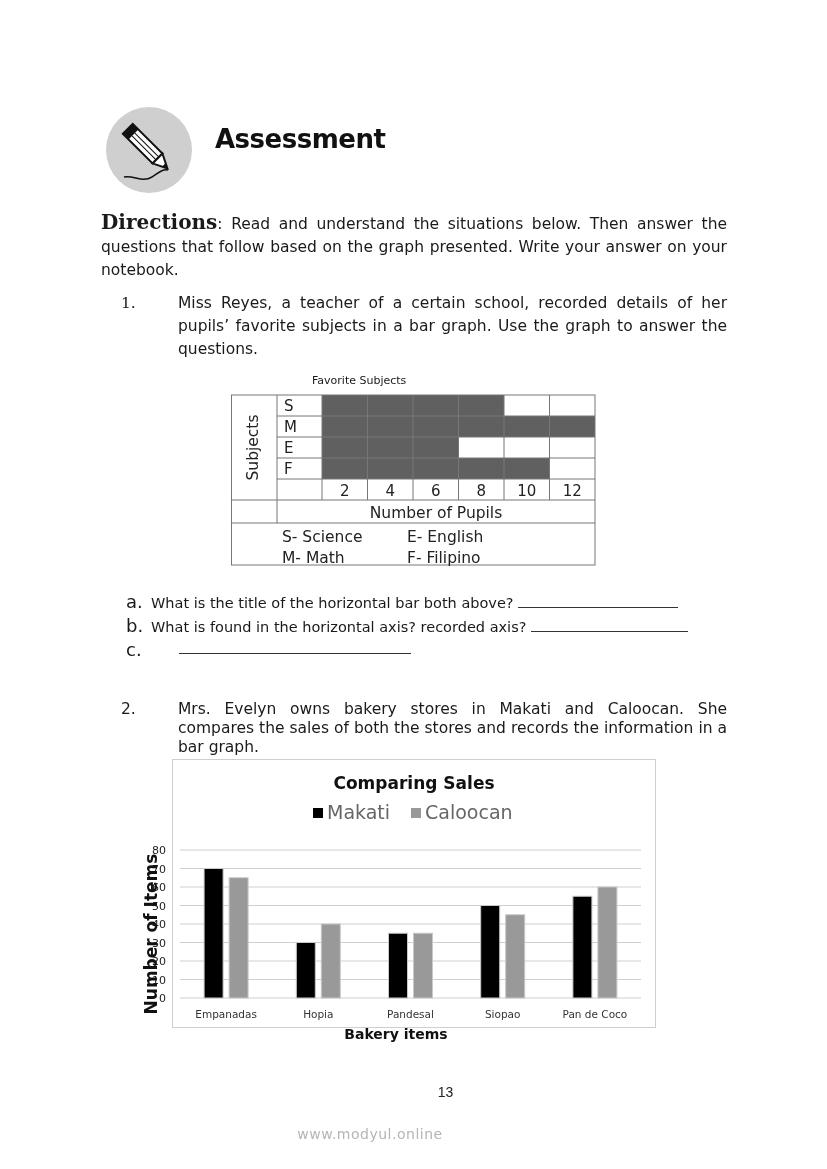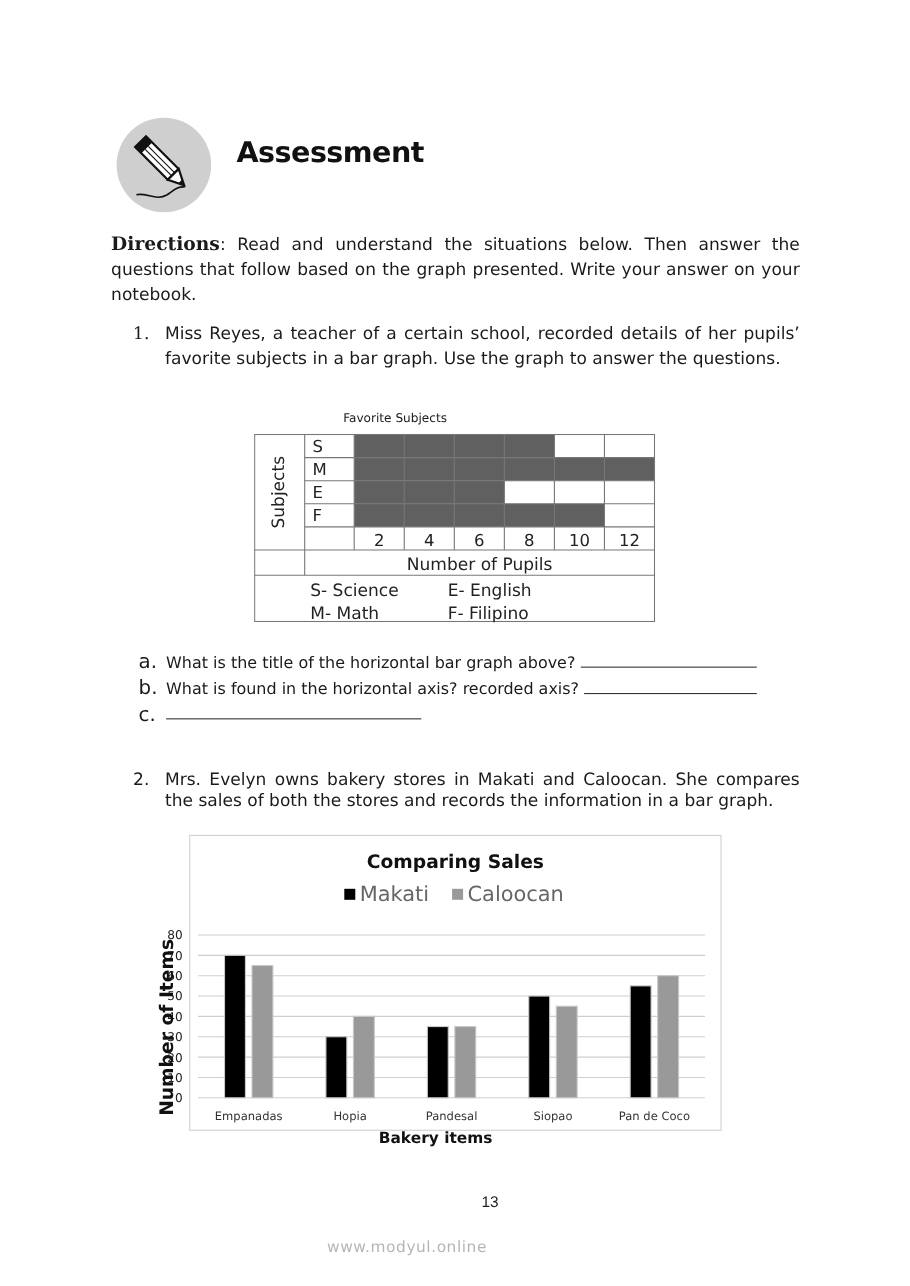--- a/index.html
+++ b/index.html
@@ -5,27 +5,27 @@
   html, body { margin: 0; padding: 0; background: #ffffff; }
   body { width: 827px; height: 1169px; position: relative; overflow: hidden;
          font-family: "DejaVu Sans", sans-serif; color: #1a1a1a; }
   .abs { position: absolute; }
   
   #icon-circle { left: 106px; top: 107px; width: 86px; height: 86px; border-radius: 50%; background: #cfcfcf; }
   #title { left: 203px; top: 124px; font-size: 26px; font-weight: bold; letter-spacing: -0.5px; color: #111; margin-left: 12px; }
   
   .para { font-size: 15.5px; line-height: 23px; text-align: justify; text-align-last: left; }
   #directions { left: 101px; top: 211px; width: 626px; }
-  #directions .lead { font-family: "DejaVu Serif", serif; font-weight: bold; font-size: 17px; }
+  #directions .lead { font-family: "DejaVu Serif", serif; font-weight: bold; font-size: 20px; }
   .qnum { font-family: "DejaVu Serif", serif; }
   #q1 { left: 121px; top: 292px; width: 606px; }
   #q2 { left: 121px; top: 700px; width: 606px; line-height: 19px; }
   .item { display: flex; }
   .item .n { width: 29px; flex: none; }
-  .item .t { flex: 1; text-align: justify; text-align-last: left; }
+  .item .t { flex: 1; text-align: justify; text-align-last: left; margin-left: 28px; }
   #q2 .t { text-align-last: left; }
   
   #fav-title { left: 312px; top: 374px; font-size: 11px; }
   #fav-table { left: 231px; top: 394px; width: 365px; height: 172px; }
   #fav-table svg text { font-family: "DejaVu Sans", sans-serif; fill: #222; }
   
   .sub { font-size: 14.5px; line-height: 21px; }
   .sub .letter { font-size: 18px; display: inline-block; width: 25px; }
   .blank { display: inline-block; border-bottom: 1px solid #333; height: 14px; vertical-align: baseline; }
   #qa { left: 126px; top: 591px; }
@@ -97,21 +97,21 @@
       <text x="0" y="0" font-size="15.5" text-anchor="middle" transform="translate(27,53.5) rotate(-90)">Subjects</text>
       <text x="205" y="124" font-size="15.5" text-anchor="middle">Number of Pupils</text>
       <text x="51" y="148" font-size="15.5">S- Science</text>
       <text x="176" y="148" font-size="15.5">E- English</text>
       <text x="51" y="169" font-size="15.5">M- Math</text>
       <text x="176" y="169" font-size="15.5">F- Filipino</text>
     </svg>
 </div>
 
 <div id="qa" class="abs sub">
-  <span class="letter">a.</span><span>What is the title of the horizontal bar graph above?</span>
+  <span class="letter">a.</span><span>What is the title of the horizontal bar both above?</span>
   <span class="blank" style="width:160px"></span>
 </div>
 <div id="qb" class="abs sub">
   <span class="letter">b.</span><span>What is found in the horizontal axis? recorded axis?</span>
   <span class="blank" style="width:157px"></span>
 </div>
 <div id="qc" class="abs sub item">
   <span class="letter">c.</span>
   <span class="t"> <span class="blank" style="width:232px"></span></span>
 </div>

